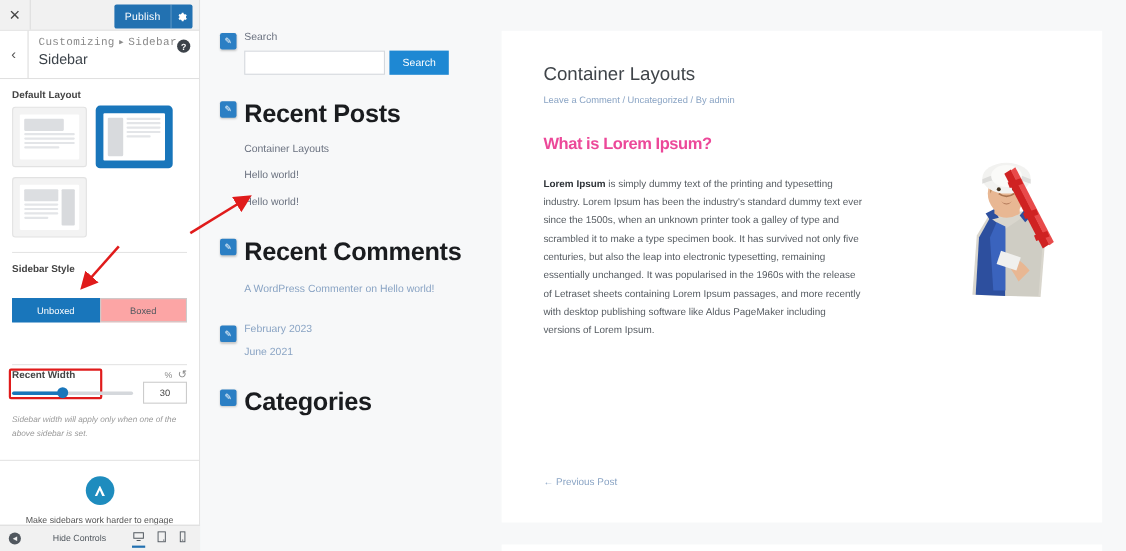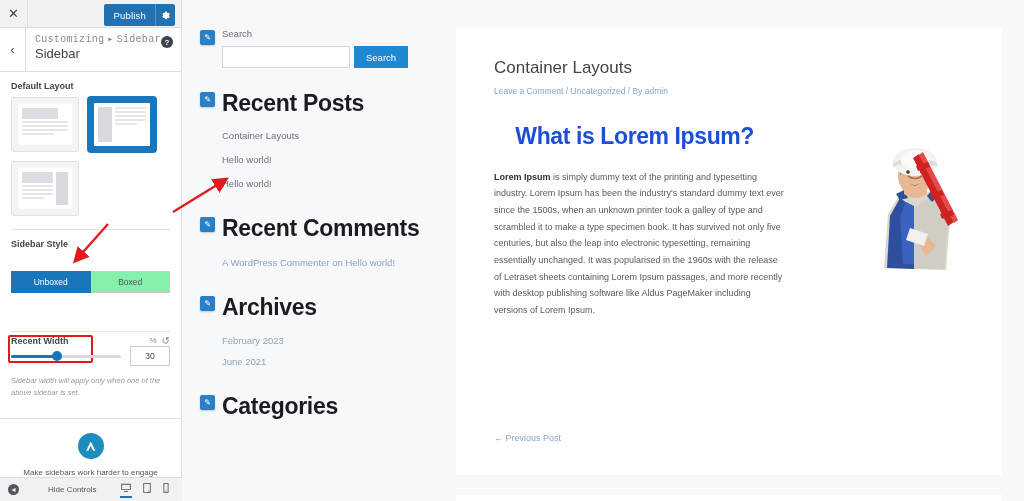--- a/index.html
+++ b/index.html
@@ -82,21 +82,21 @@
   .tb-main { flex: 1; display: flex; flex-direction: column; gap: 2px; }
   .tb-head { height: 11px; background: #dcdee1; border-radius: 1px; width: 78%; }
   .tb-line { height: 2px; background: #e3e5e8; border-radius: 1px; }
   .tb-line.s { width: 70%; }
 
   .divider { height: 1px; background: #e4e4e4; margin: 13px 11px 0 11px; }
 
   .style-row { padding: 16px 11px; display: flex; }
   .style-btn {
     flex: 1; height: 22px; display: flex; align-items: center; justify-content: center;
-    font-size: 8.5px; border: 1px solid #ccc; background: #86efac; color: #50575e;
+    font-size: 8.5px; border: 1px solid #ccc; background: #fca5a5; color: #50575e;
     cursor: pointer;
   }
   .style-btn.active {
     background: #1976bb; color: #fff; border-color: #1976bb;
   }
   .hl-box {
     position: absolute; border: 2px solid #e01b1b; border-radius: 2px;
     pointer-events: none;
   }
 
@@ -195,22 +195,22 @@
     position: absolute; left: 274px; top: 28px; width: 546px; height: 447px;
     background: #fff;
   }
   .card-pad { padding: 30px 38px 0 38px; }
   .post-title {
     font-size: 17px; color: #3f4449; font-weight: 400; margin-bottom: 8px;
   }
   .post-meta { font-size: 8.5px; color: #8aa4c4; margin-bottom: 26px; }
   .article { position: relative; }
   .h2-title {
-    font-size: 23px; font-weight: 700; color: #1d4ed8; line-height: 1.25;
-    letter-spacing: -.4px; margin-bottom: 18px; max-width: 260px; text-align: right;
+    font-size: 15px; font-weight: 700; color: #ec4899; line-height: 1.25;
+    letter-spacing: -.4px; margin-bottom: 18px; max-width: 260px;
   }
   .worker-img {
     position: absolute; right: -2px; top: 14px; width: 96px; height: 152px;
   }
   .body-text {
     font-size: 9px; color: #555b61; line-height: 1.85; max-width: 292px;
   }
   .body-text b { color: #2c3136; font-weight: 700; }
   .prev-post {
     position: absolute; left: 38px; bottom: 32px;
@@ -389,21 +389,20 @@
         <div class="edit-pencil">✎</div>
         <div class="widget-body">
           <div class="w-title">Recent Comments</div>
           <div class="w-link"><span>A WordPress Commenter</span><span> on </span><span>Hello world!</span></div>
         </div>
       </div>
 
       <div class="widget" style="margin-bottom:26px">
         <div class="edit-pencil">✎</div>
         <div class="widget-body">
-          <div class="w-title">Archives</div>
           <div class="archive-item">February 2023</div>
           <div class="archive-item">June 2021</div>
         </div>
       </div>
 
       <div class="widget">
         <div class="edit-pencil">✎</div>
         <div class="widget-body">
           <div class="w-title">Categories</div>
         </div>

